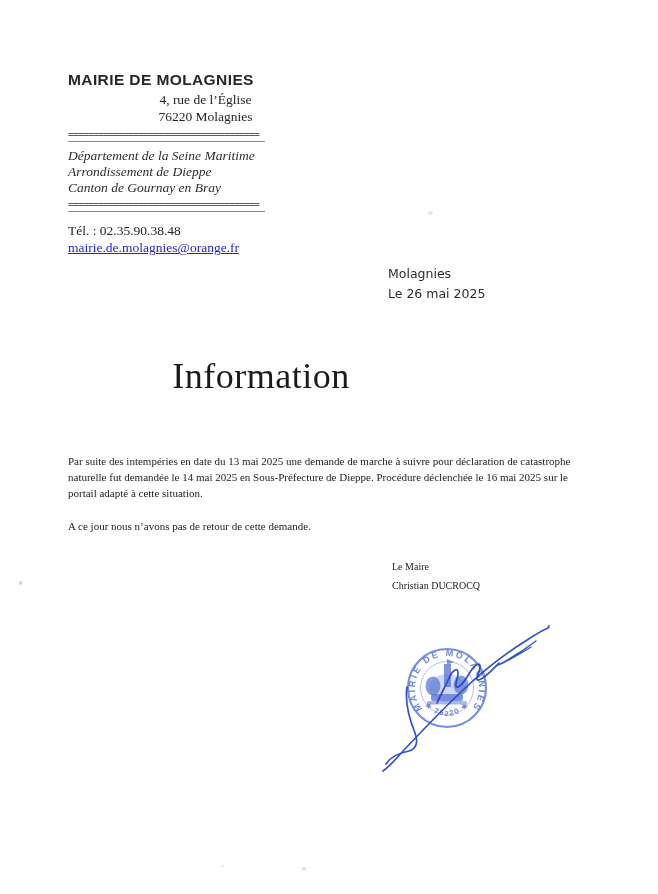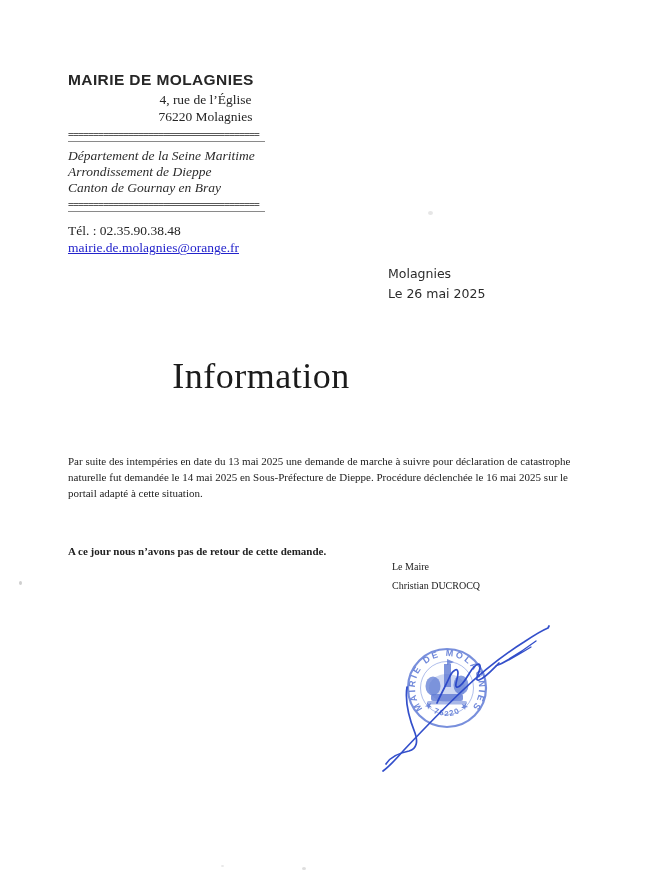--- a/index.html
+++ b/index.html
@@ -34,21 +34,21 @@
 
   
   .doc-title{
     position:absolute;left:0;top:355px;width:522px;text-align:center;
     font-size:36px;letter-spacing:.5px;color:#1b1b1b;font-weight:400;
   }
 
   
   .doc-body{position:absolute;left:68px;top:453px;width:517px;font-size:11px;line-height:16.2px;color:#222;}
   .doc-body p{margin:0;}
-  .doc-body p + p{margin-top:41px;font-weight:bold;}
+  .doc-body p + p{margin-top:16px;}
 
   
   .signoff{position:absolute;left:392px;top:558px;font-size:10px;line-height:18.5px;color:#222;}
 
   
   .overlay{position:absolute;left:0;top:0;width:658px;height:894px;pointer-events:none;}
 
   
   .speck{position:absolute;border-radius:50%;}
   .speck.a{left:19px;top:581px;width:3px;height:4px;background:#cfcfcf;}

